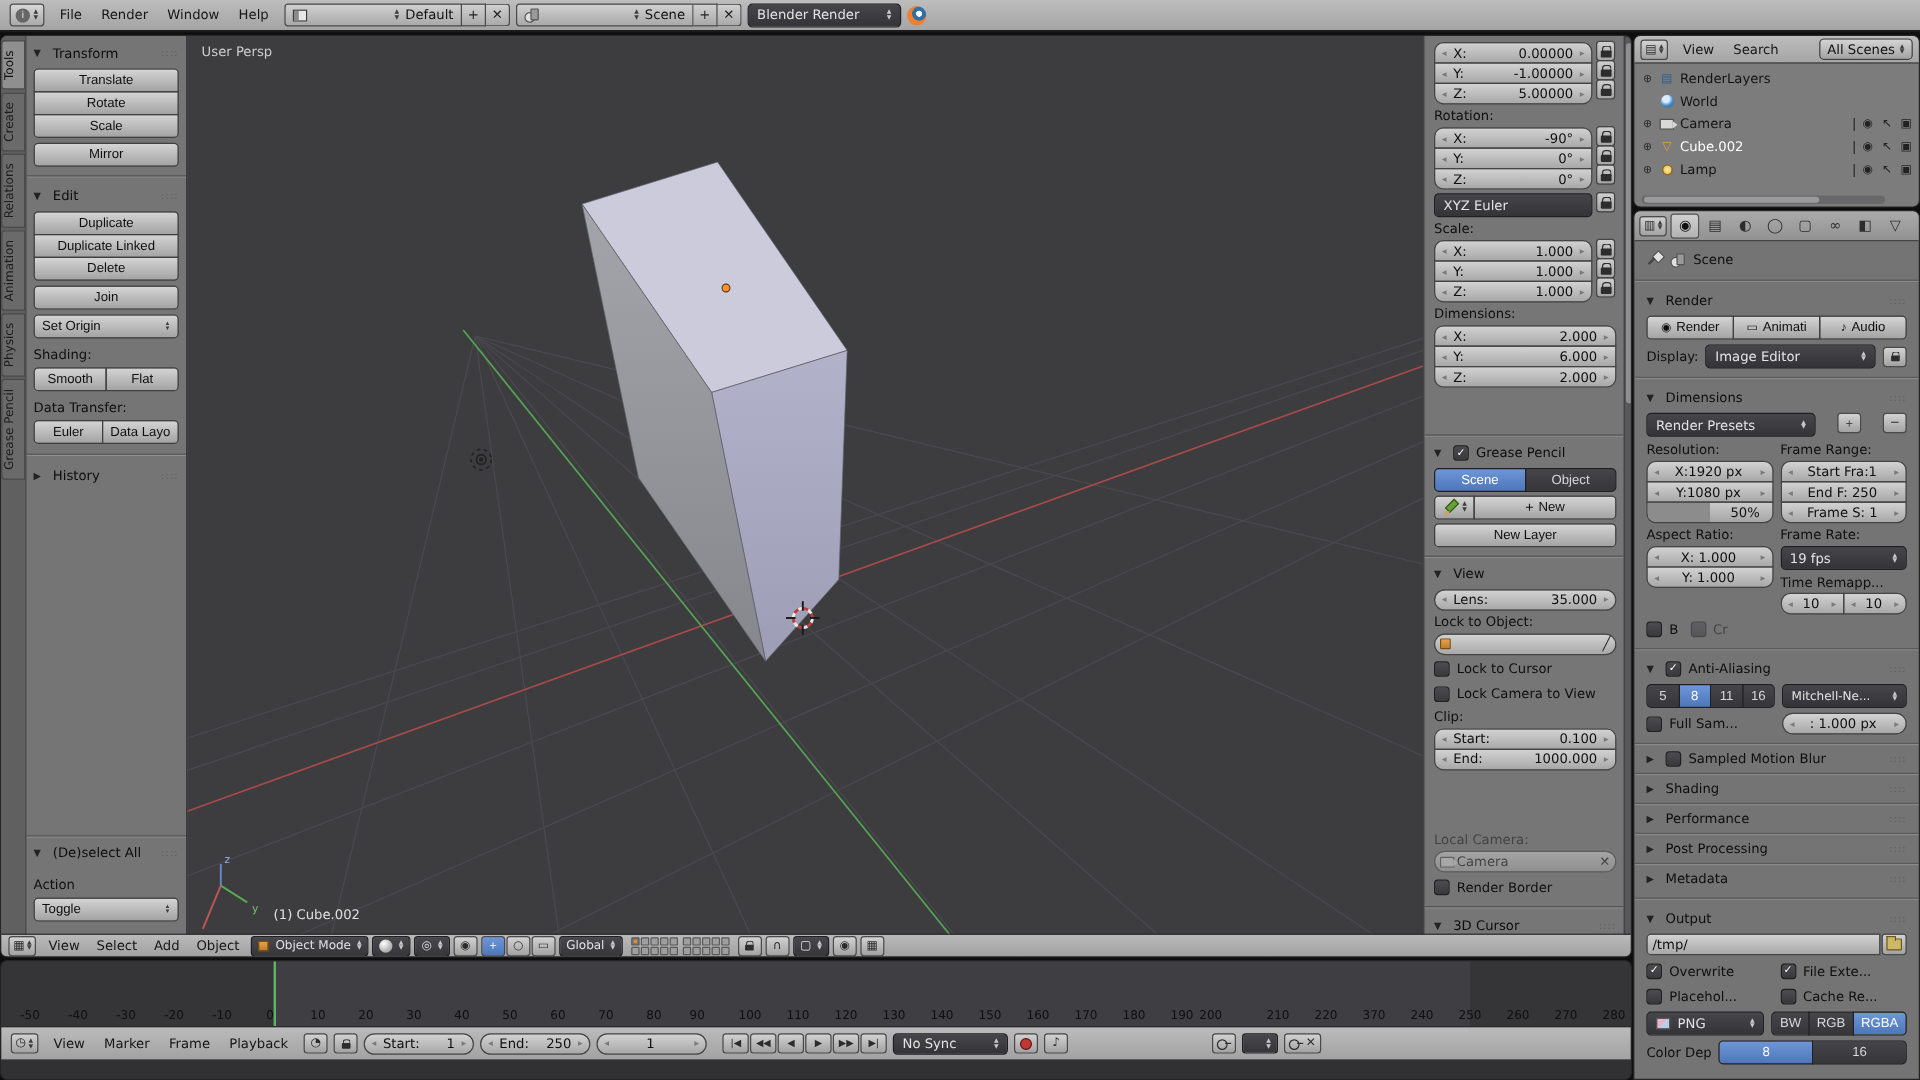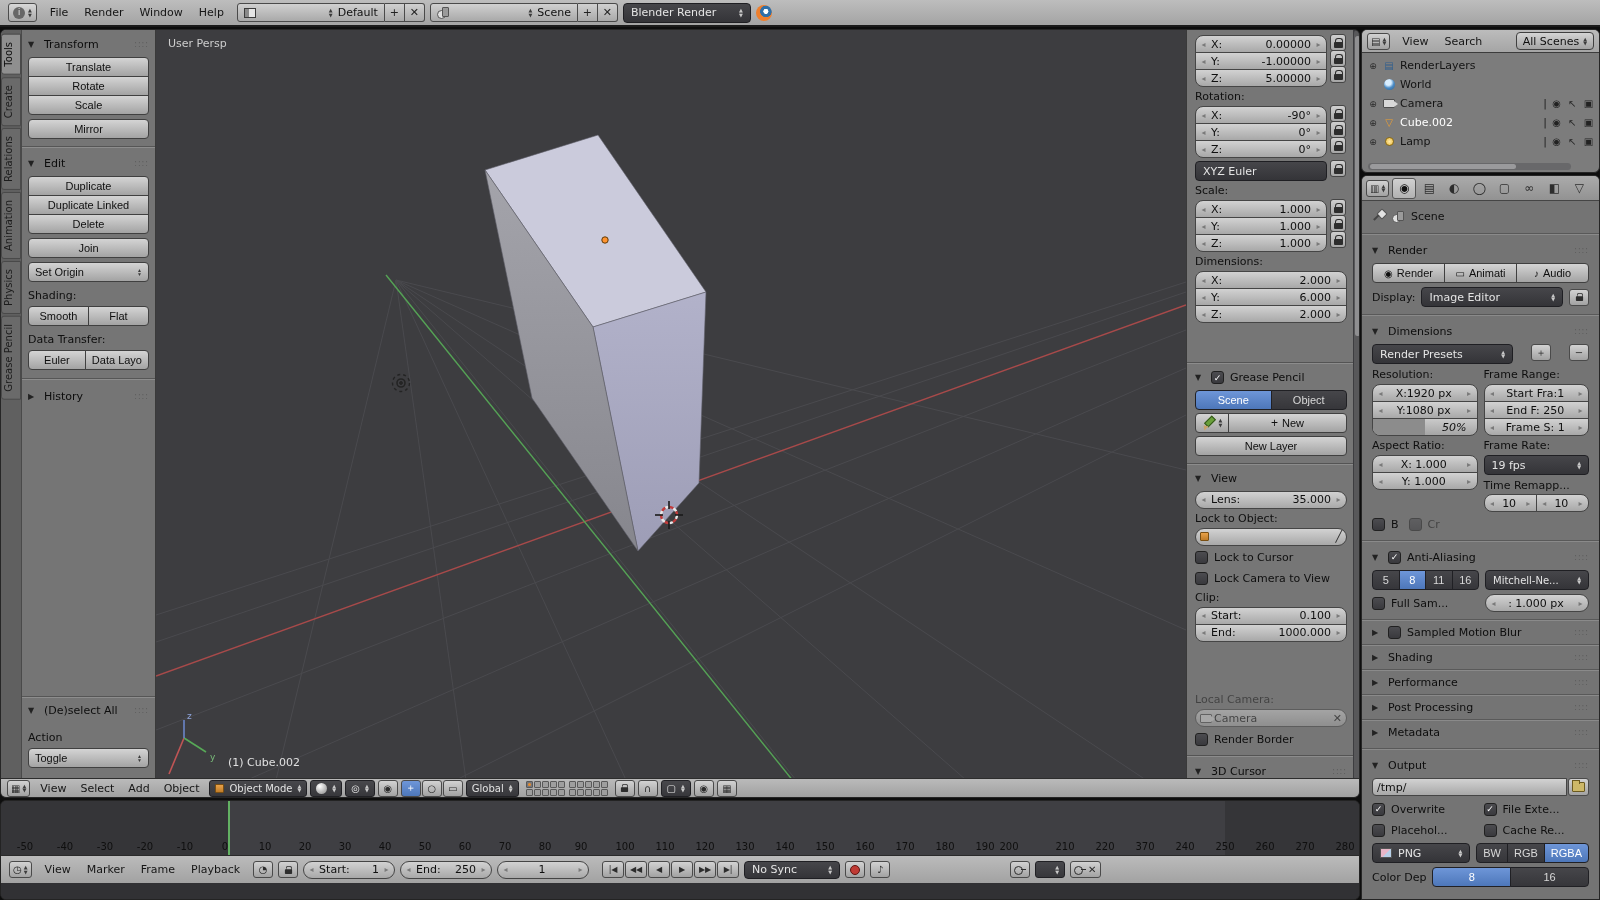--- a/index.html
+++ b/index.html
@@ -149,21 +149,21 @@
 .pbody{padding:5px 10px 0 10px;display:flex;flex-direction:column;gap:4px;font-size:11px;color:#0f0f0f;}
 .psep{height:1px;background:#595959;box-shadow:0 1px 0 rgba(255,255,255,.16);margin:3px -10px;}
 .g2{display:grid;grid-template-columns:1fr 1fr;gap:3px 6px;align-items:start;}
 .colstack{display:flex;flex-direction:column;}
 .colstack .field,.colstack .ddark{border-radius:0;margin-top:-1px;}
 .colstack .field:first-child,.colstack .ddark:first-child{border-radius:8px 8px 0 0;margin-top:0;}
 .colstack .field:last-child,.colstack .ddark:last-child{border-radius:0 0 8px 8px;}
 .slider{position:relative;height:18px;border-radius:0 0 8px 8px;border:1px solid #454545;margin-top:-1px;
         background:linear-gradient(#cacaca,#a5a5a5);overflow:hidden;display:flex;align-items:center;justify-content:flex-end;padding:0 10px;}
 .slider::before{content:"";position:absolute;left:0;top:0;bottom:0;width:50%;background:#8c8c8c;}
-.slider span{position:relative;font-style:italic;}
+.slider span{position:relative;}
 .pinicon{position:relative;width:13px;height:13px;}
 .pinicon::before{content:"";position:absolute;left:6px;top:0;width:6px;height:6px;background:#e2e2e2;border:1px solid #555;border-radius:1px;transform:rotate(45deg);}
 .pinicon::after{content:"";position:absolute;left:1px;top:7px;width:7px;height:1.5px;background:#444;transform:rotate(135deg);}
 .folder{width:13px;height:10px;background:#cdb868;border:1px solid #6b5a1f;border-radius:1px;position:relative;}
 .folder::before{content:"";position:absolute;top:-3px;left:-1px;width:6px;height:3px;background:#cdb868;border:1px solid #6b5a1f;border-bottom:none;}
 .imgico{width:12px;height:10px;background:linear-gradient(135deg,#e8b6c8 0 50%,#b8cfe8 50%);border:1px solid #555;}
 .pencil{width:13px;height:13px;position:relative;flex:none;}
 .pencil::before{content:"";position:absolute;left:5px;top:0;width:4px;height:9px;background:#69a03a;border:1px solid #33551a;transform:rotate(45deg);}
 .pencil::after{content:"";position:absolute;left:1px;top:8px;border-top:3px solid transparent;border-bottom:3px solid transparent;border-right:4px solid #caa36a;transform:rotate(45deg);}
 </style>

